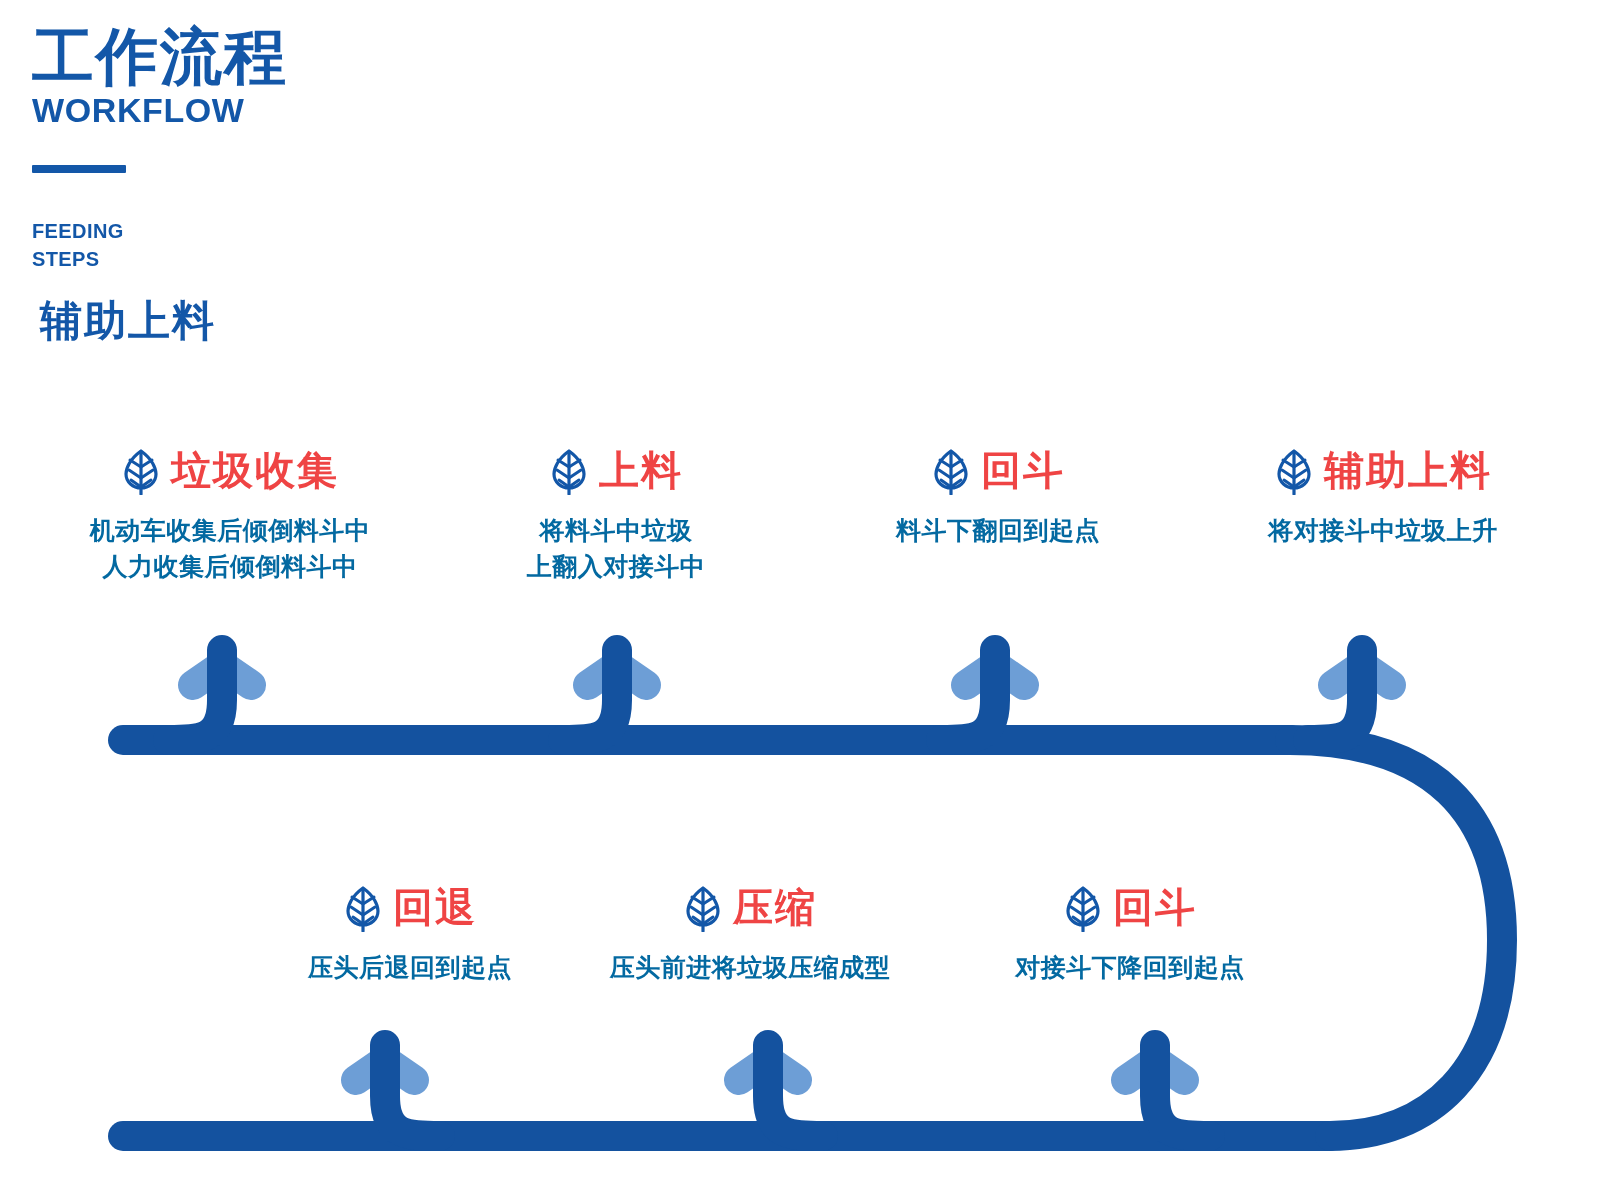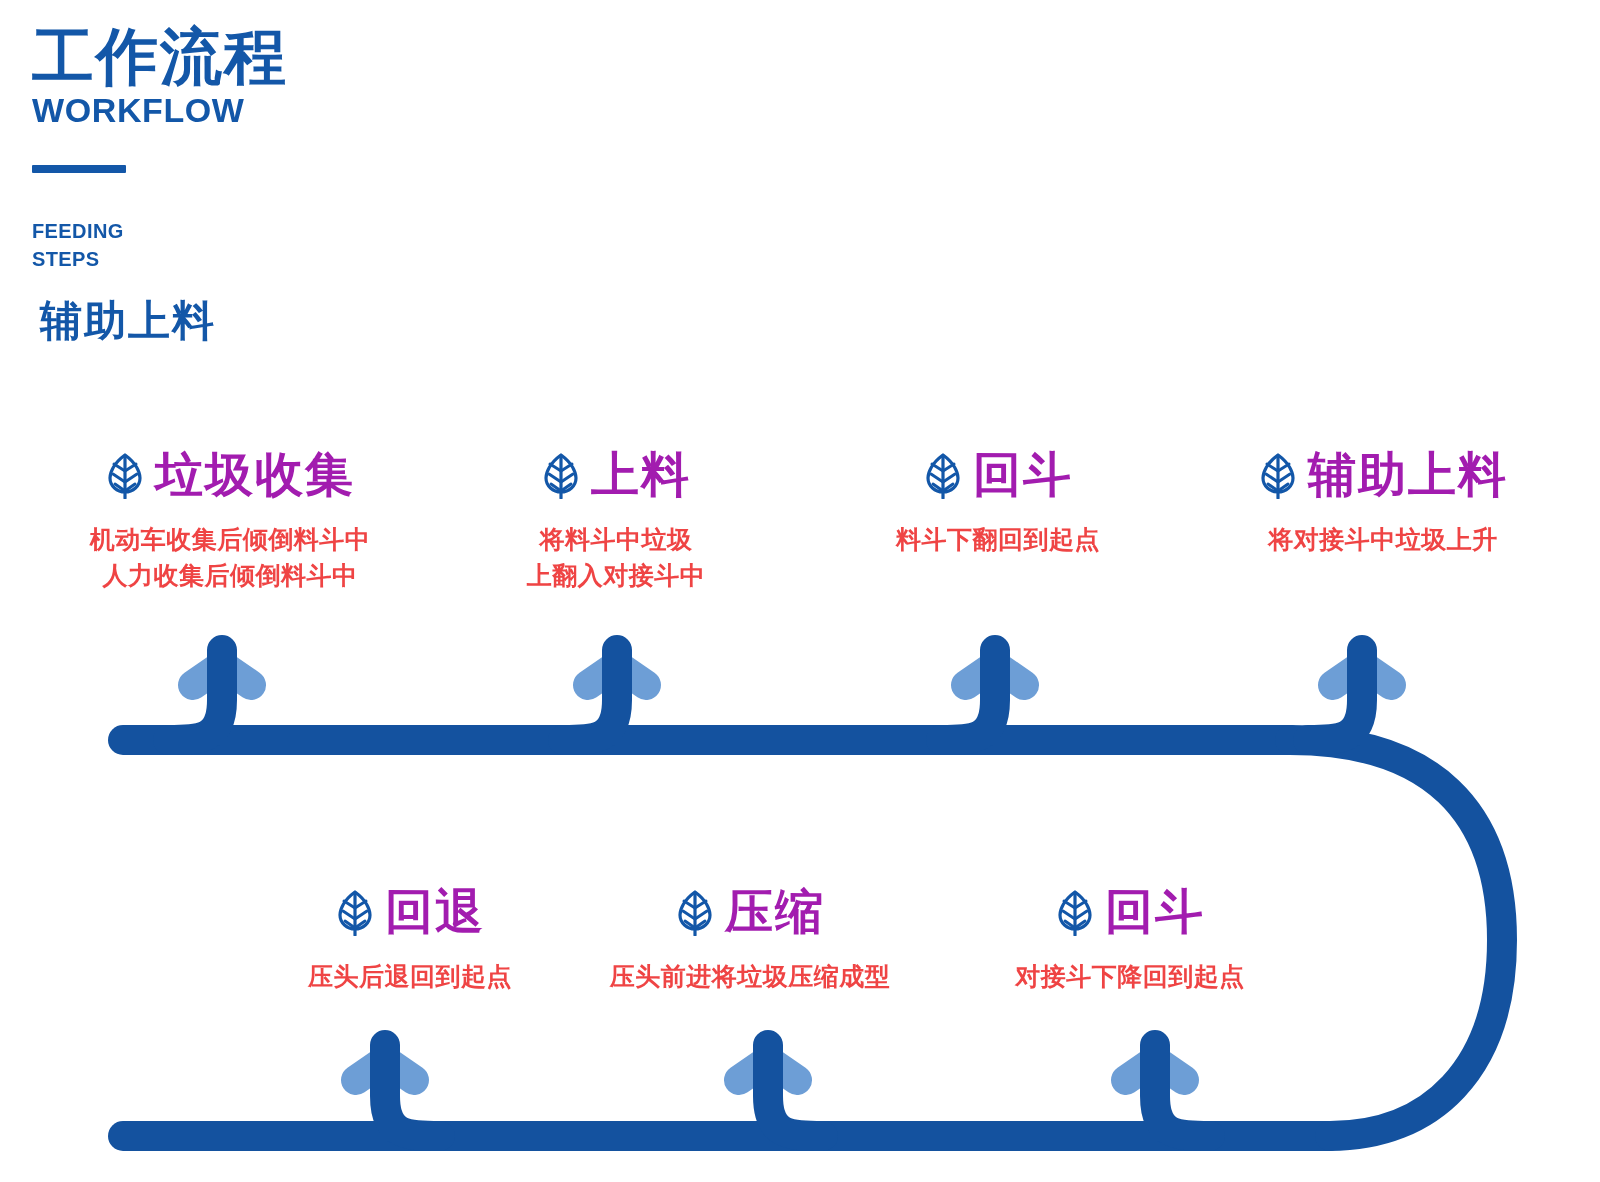--- a/index.html
+++ b/index.html
@@ -75,33 +75,33 @@
     justify-content: center;
     gap: 10px;
     white-space: nowrap;
   }
   .leaf-icon {
     display: inline-block;
     flex: 0 0 auto;
     line-height: 0;
   }
   .step-label {
-    font-size: 48px;
+    font-size: 40px;
     font-weight: 700;
     letter-spacing: 2px;
-    color: #a21caf;
+    color: #ef4444;
     text-align: right;
   }
   .step-desc {
     margin-top: 14px;
     font-size: 25px;
     font-weight: 600;
     line-height: 1.45;
     letter-spacing: 0.5px;
-    color: #ef4444;
+    color: #0369a1;
     white-space: nowrap;
   }
   .step-desc .ln { display: block; }
 
   
   #step-1 { left: 30px;   top: 443px; width: 400px; }
   #step-2 { left: 456px;  top: 443px; width: 320px; }
   #step-3 { left: 838px;  top: 443px; width: 320px; }
   #step-4 { left: 1207px; top: 443px; width: 352px; }
 

